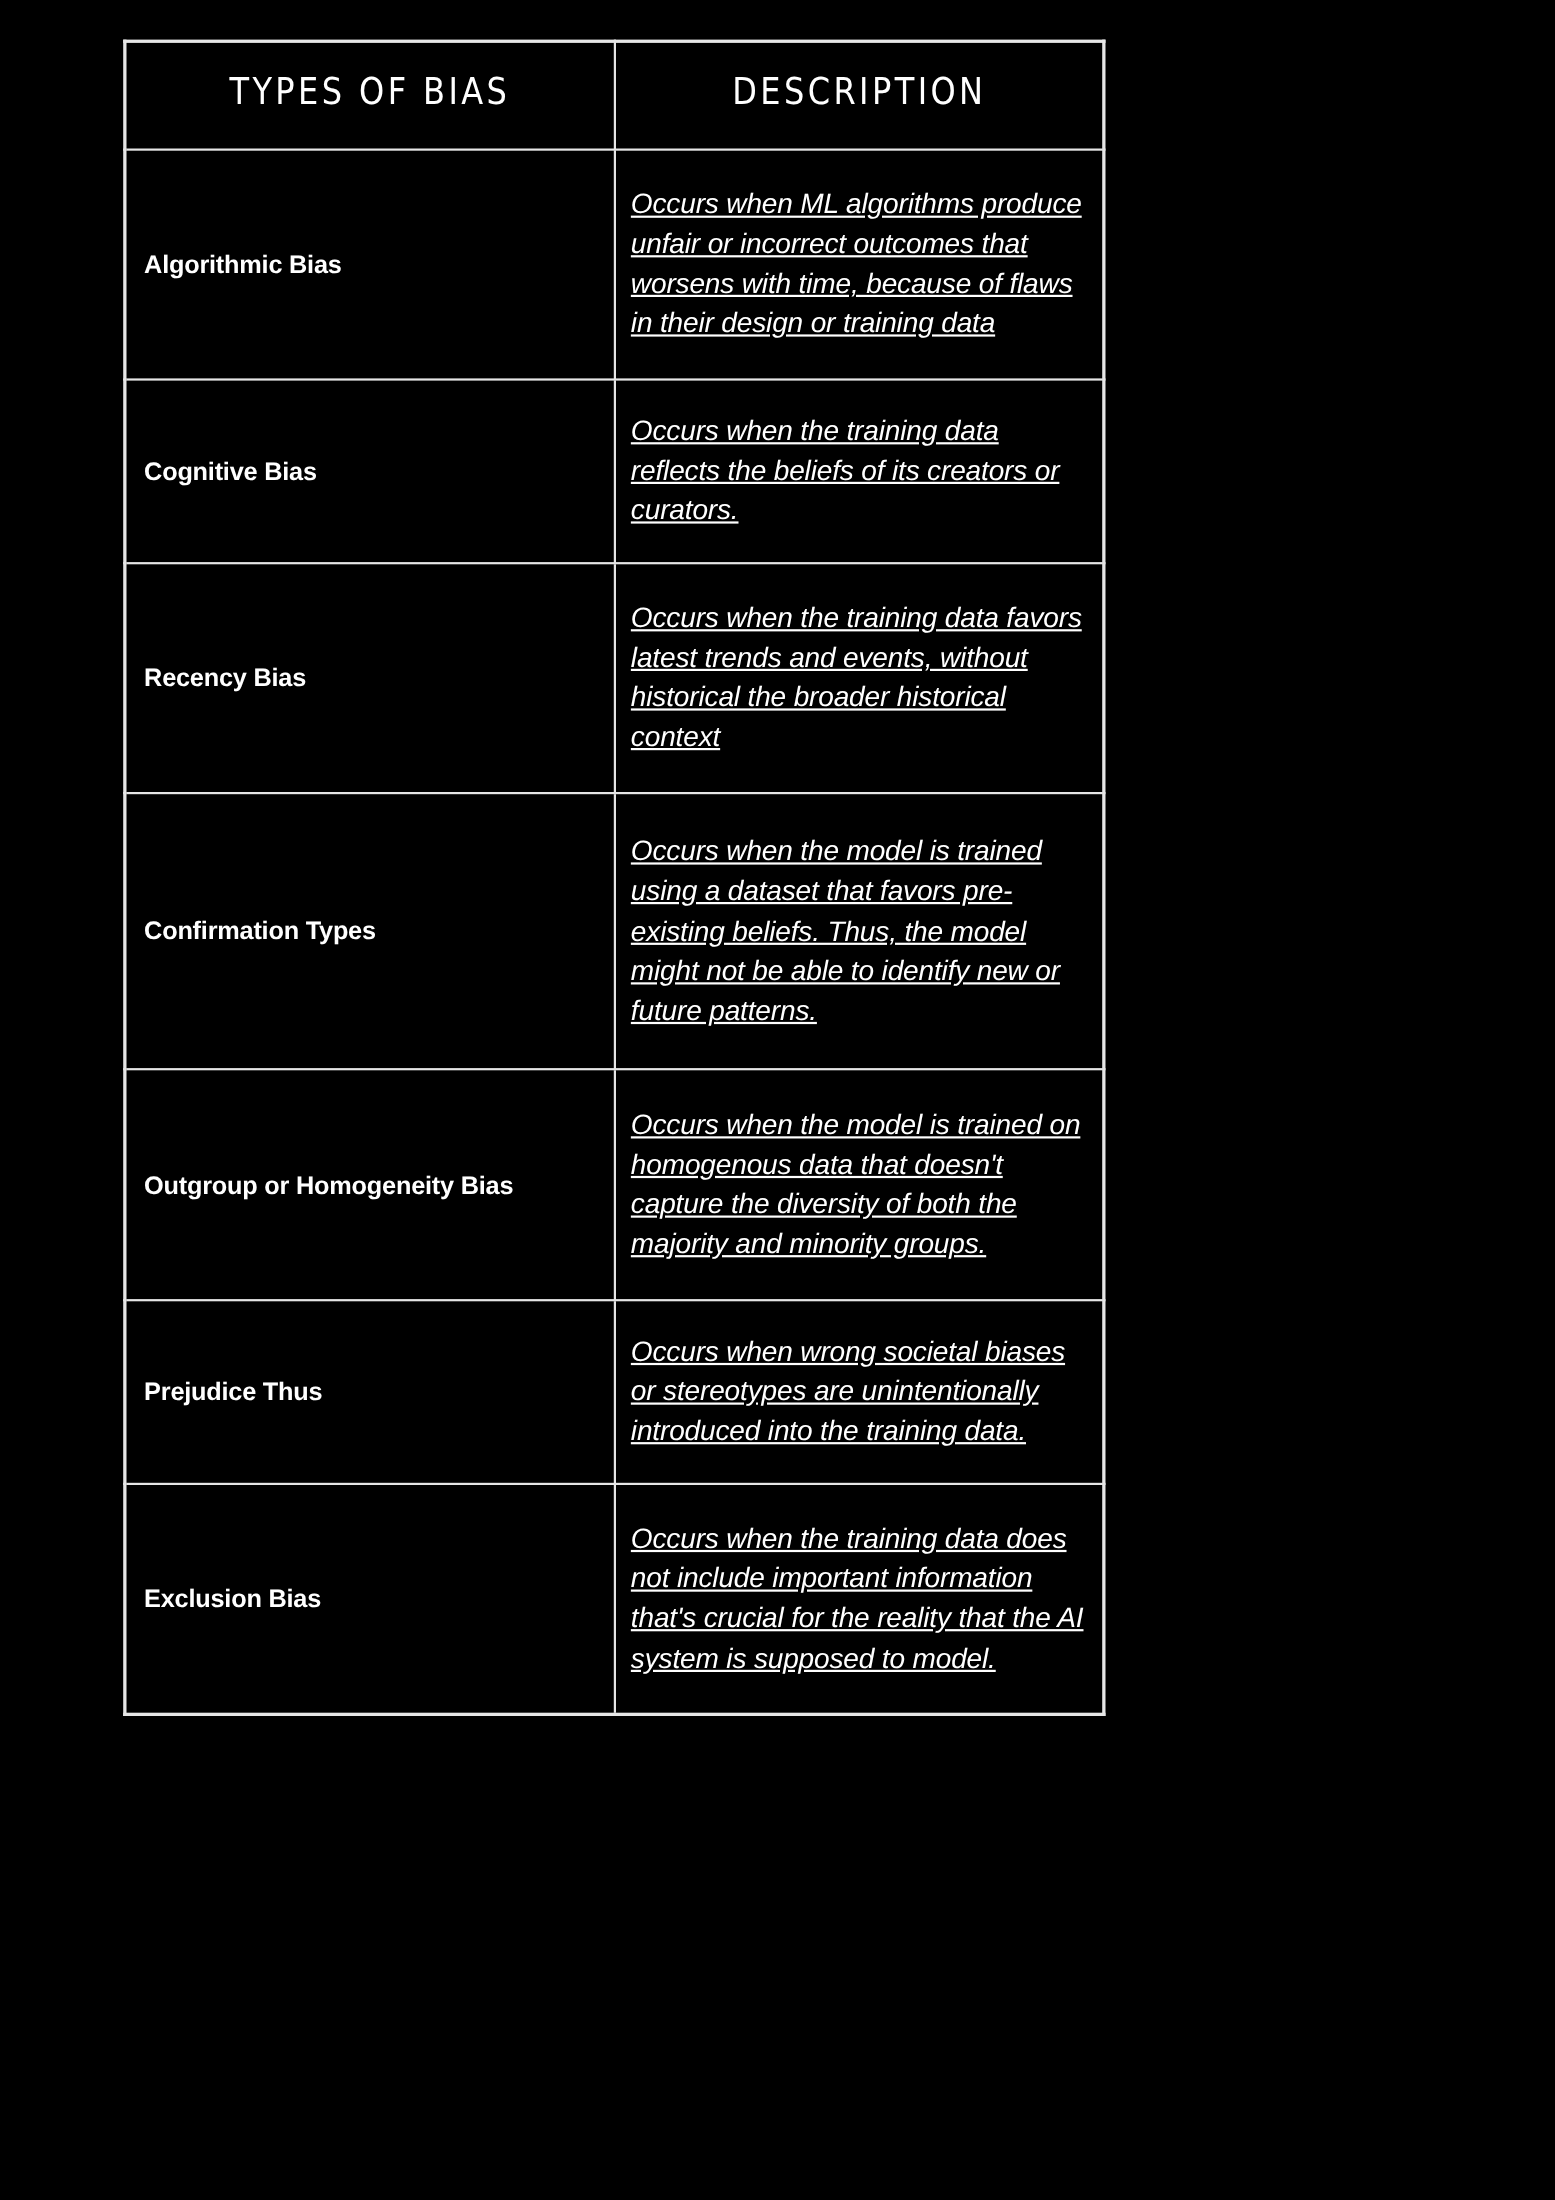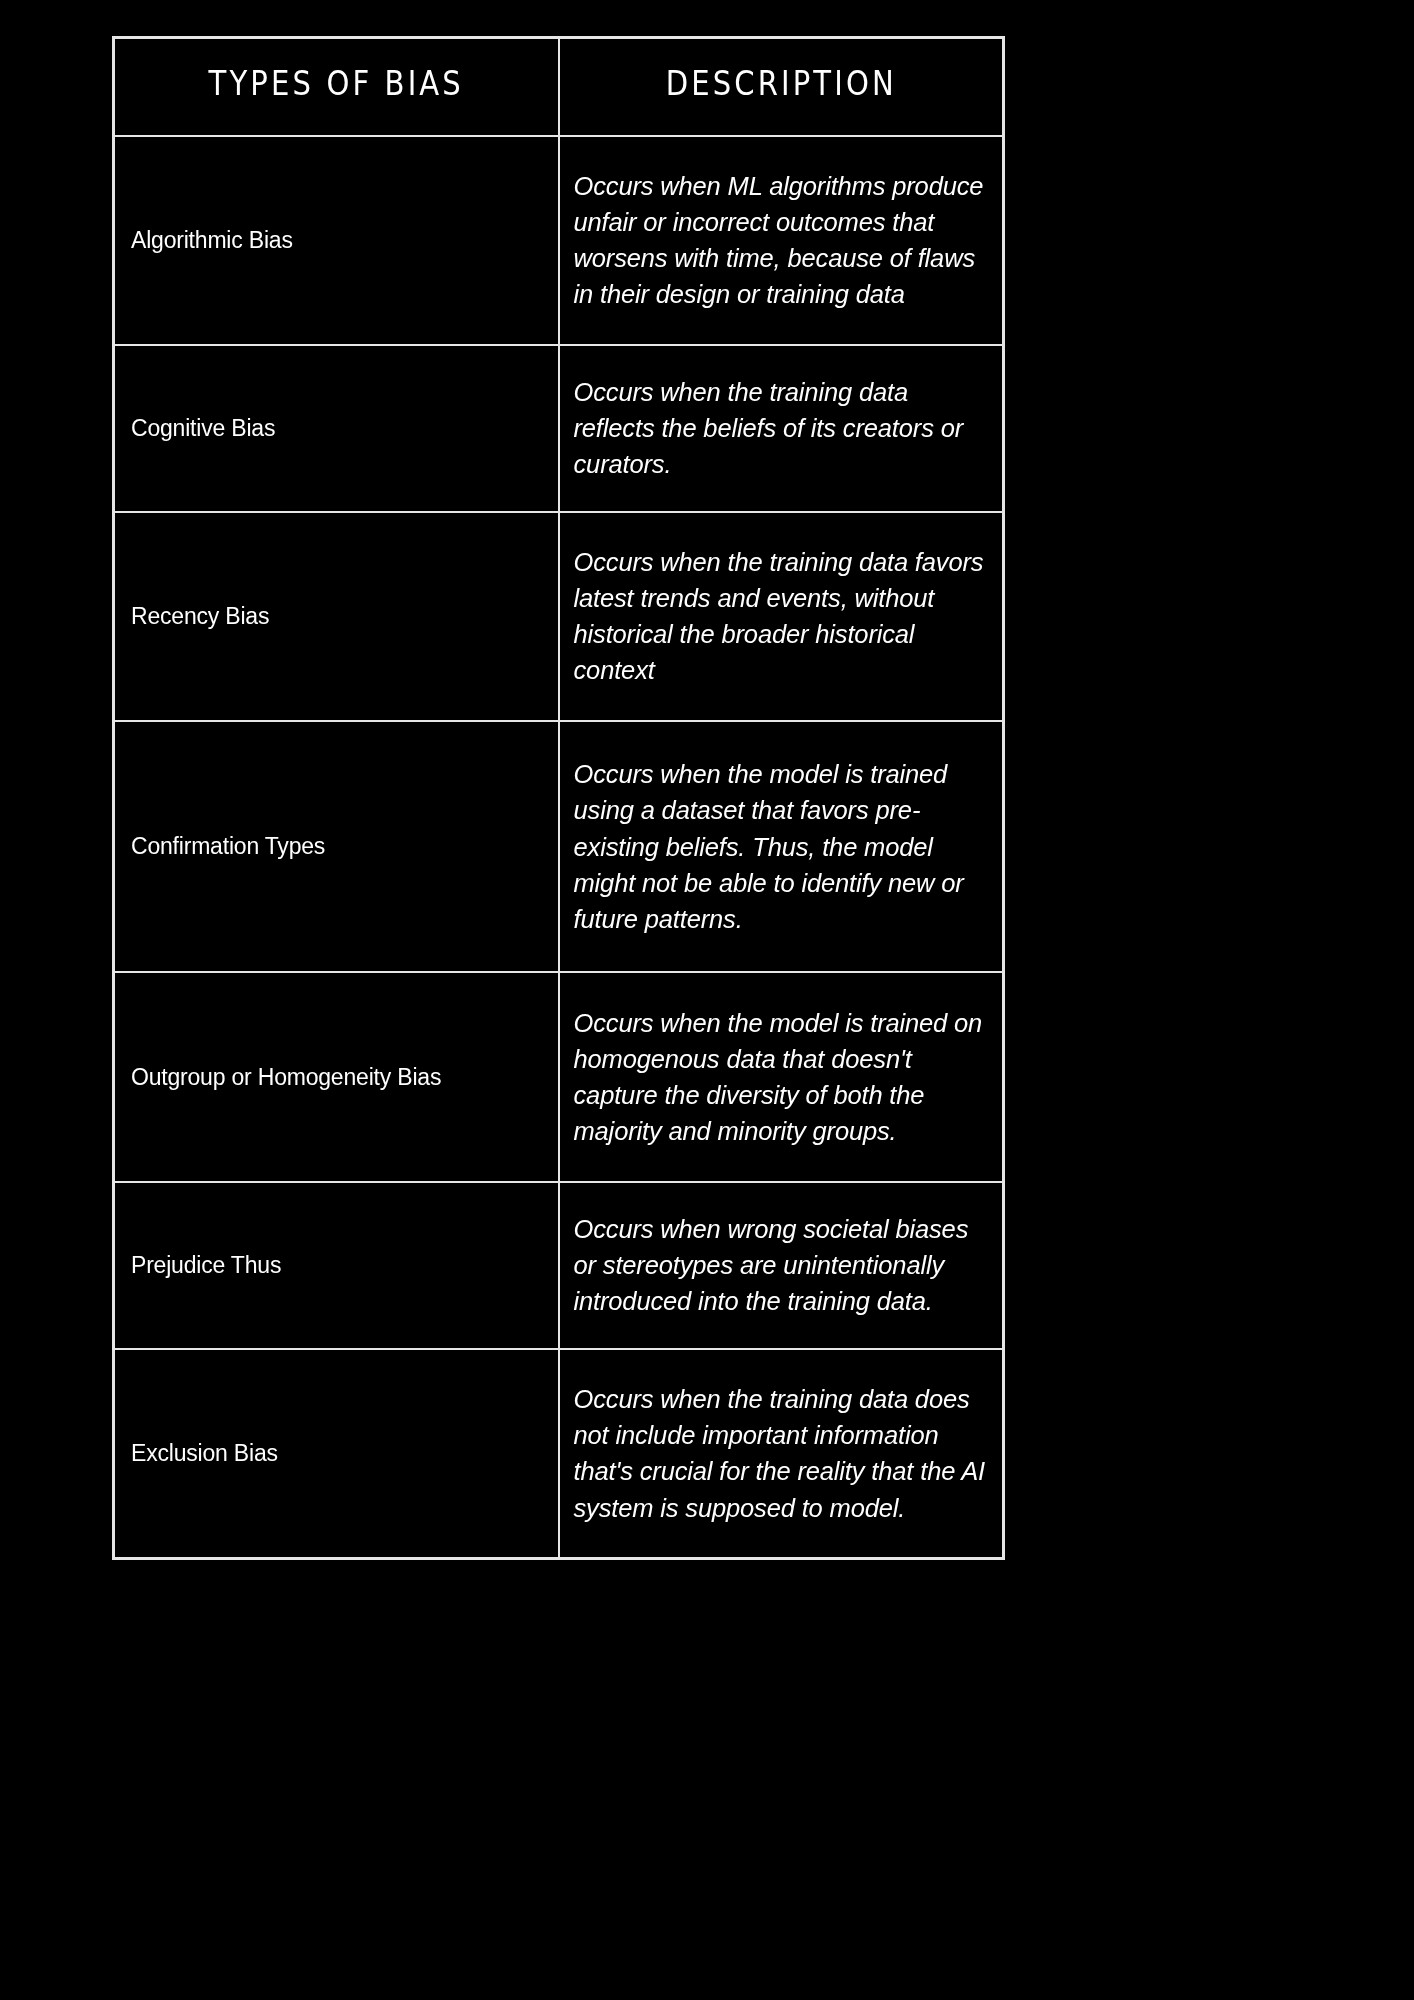--- a/index.html
+++ b/index.html
@@ -50,39 +50,40 @@
     transform:scaleY(1.12) scaleX(0.97);
     transform-origin:center center;
   }
   
   td.type-cell {
     padding:12px 16px;
   }
   .type-text {
     display:block;
     font-family:"Liberation Sans", sans-serif;
-    font-weight:normal;
+    font-weight:bold;
     font-size:23px;
     line-height:1.25;
     letter-spacing:-0.2px;
     color:#ffffff;
   }
   td.desc-cell {
     padding:16px 14px;
   }
   .desc-text {
     display:block;
     font-family:"Liberation Sans", sans-serif;
     font-style:italic;
     font-size:25.5px;
     line-height:1.42;
     letter-spacing:-0.15px;
     color:#ffffff;
     max-width:420px;
     margin:0 auto;
+    text-decoration:underline;
   }
 </style>
 </head>
 <body>
 
 <div class="page">
   <div class="table-wrap">
     <table class="bias-table">
       <colgroup>
         <col class="c-type">

